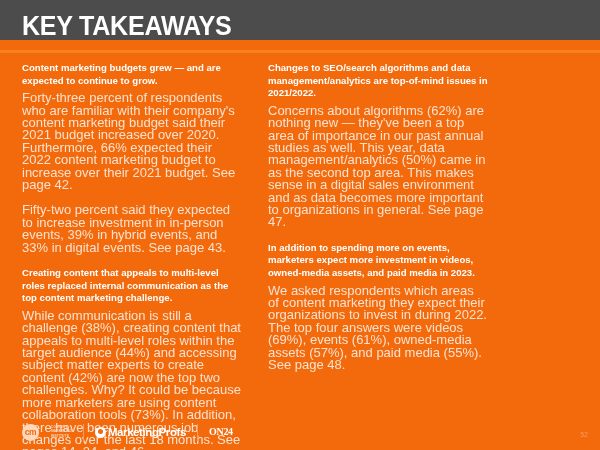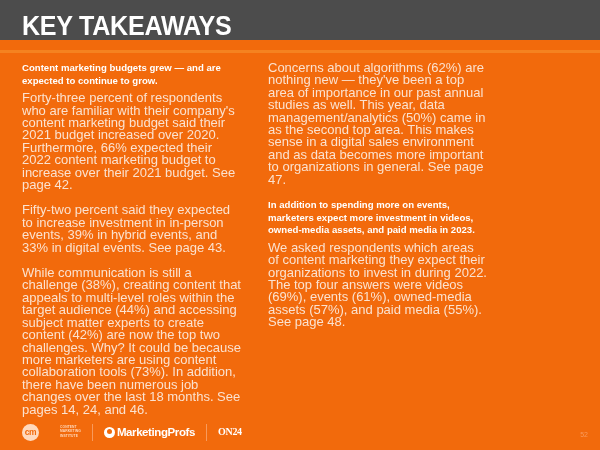--- a/index.html
+++ b/index.html
@@ -96,21 +96,21 @@
   }
   .logo-group {
     display: flex;
     align-items: center;
     height: 24px;
     margin-left: 22px;
   }
   .logo-cmi {
     display: flex;
     align-items: center;
-    gap: 21px;
+    gap: 12px;
   }
   .cmi-badge {
     width: 17px;
     height: 17px;
     border-radius: 50%;
     background: #ffd9bd;
     color: #f26a0c;
     font-family: "Liberation Sans", sans-serif;
     font-weight: bold;
     font-size: 8.5px;
@@ -209,28 +209,30 @@
       <div class="block">
         <p class="block-heading">Content marketing budgets grew — and are expected to continue to grow.</p>
         <p class="block-body">Forty-three percent of respondents who are familiar with their company's content marketing budget said their 2021 budget increased over 2020. Furthermore, 66% expected their 2022 content marketing budget to increase over their 2021 budget. See page 42.</p>
       </div>
 
       <div class="block">
         <p class="block-body">Fifty-two percent said they expected to increase investment in in-person events, 39% in hybrid events, and 33% in digital events. See page 43.</p>
       </div>
 
       <div class="block">
+        <p class="block-heading">Creating content that appeals to multi-level roles replaced internal communication as the top content marketing challenge.</p>
         <p class="block-body">While communication is still a challenge (38%), creating content that appeals to multi-level roles within the target audience (44%) and accessing subject matter experts to create content (42%) are now the top two challenges. Why? It could be because more marketers are using content collaboration tools (73%). In addition, there have been numerous job changes over the last 18 months. See pages 14, 24, and 46.</p>
       </div>
 
     </div>
 
     <div class="col col-right">
 
       <div class="block">
+        <p class="block-heading">Changes to SEO/search algorithms and data management/analytics are top-of-mind issues in 2021/2022.</p>
         <p class="block-body">Concerns about algorithms (62%) are nothing new — they've been a top area of importance in our past annual studies as well. This year, data management/analytics (50%) came in as the second top area. This makes sense in a digital sales environment and as data becomes more important to organizations in general. See page 47.</p>
       </div>
 
       <div class="block">
         <p class="block-heading">In addition to spending more on events, marketers expect more investment in videos, owned-media assets, and paid media in 2023.</p>
         <p class="block-body">We asked respondents which areas of content marketing they expect their organizations to invest in during 2022. The top four answers were videos (69%), events (61%), owned-media assets (57%), and paid media (55%). See page 48.</p>
       </div>
 
     </div>
 

